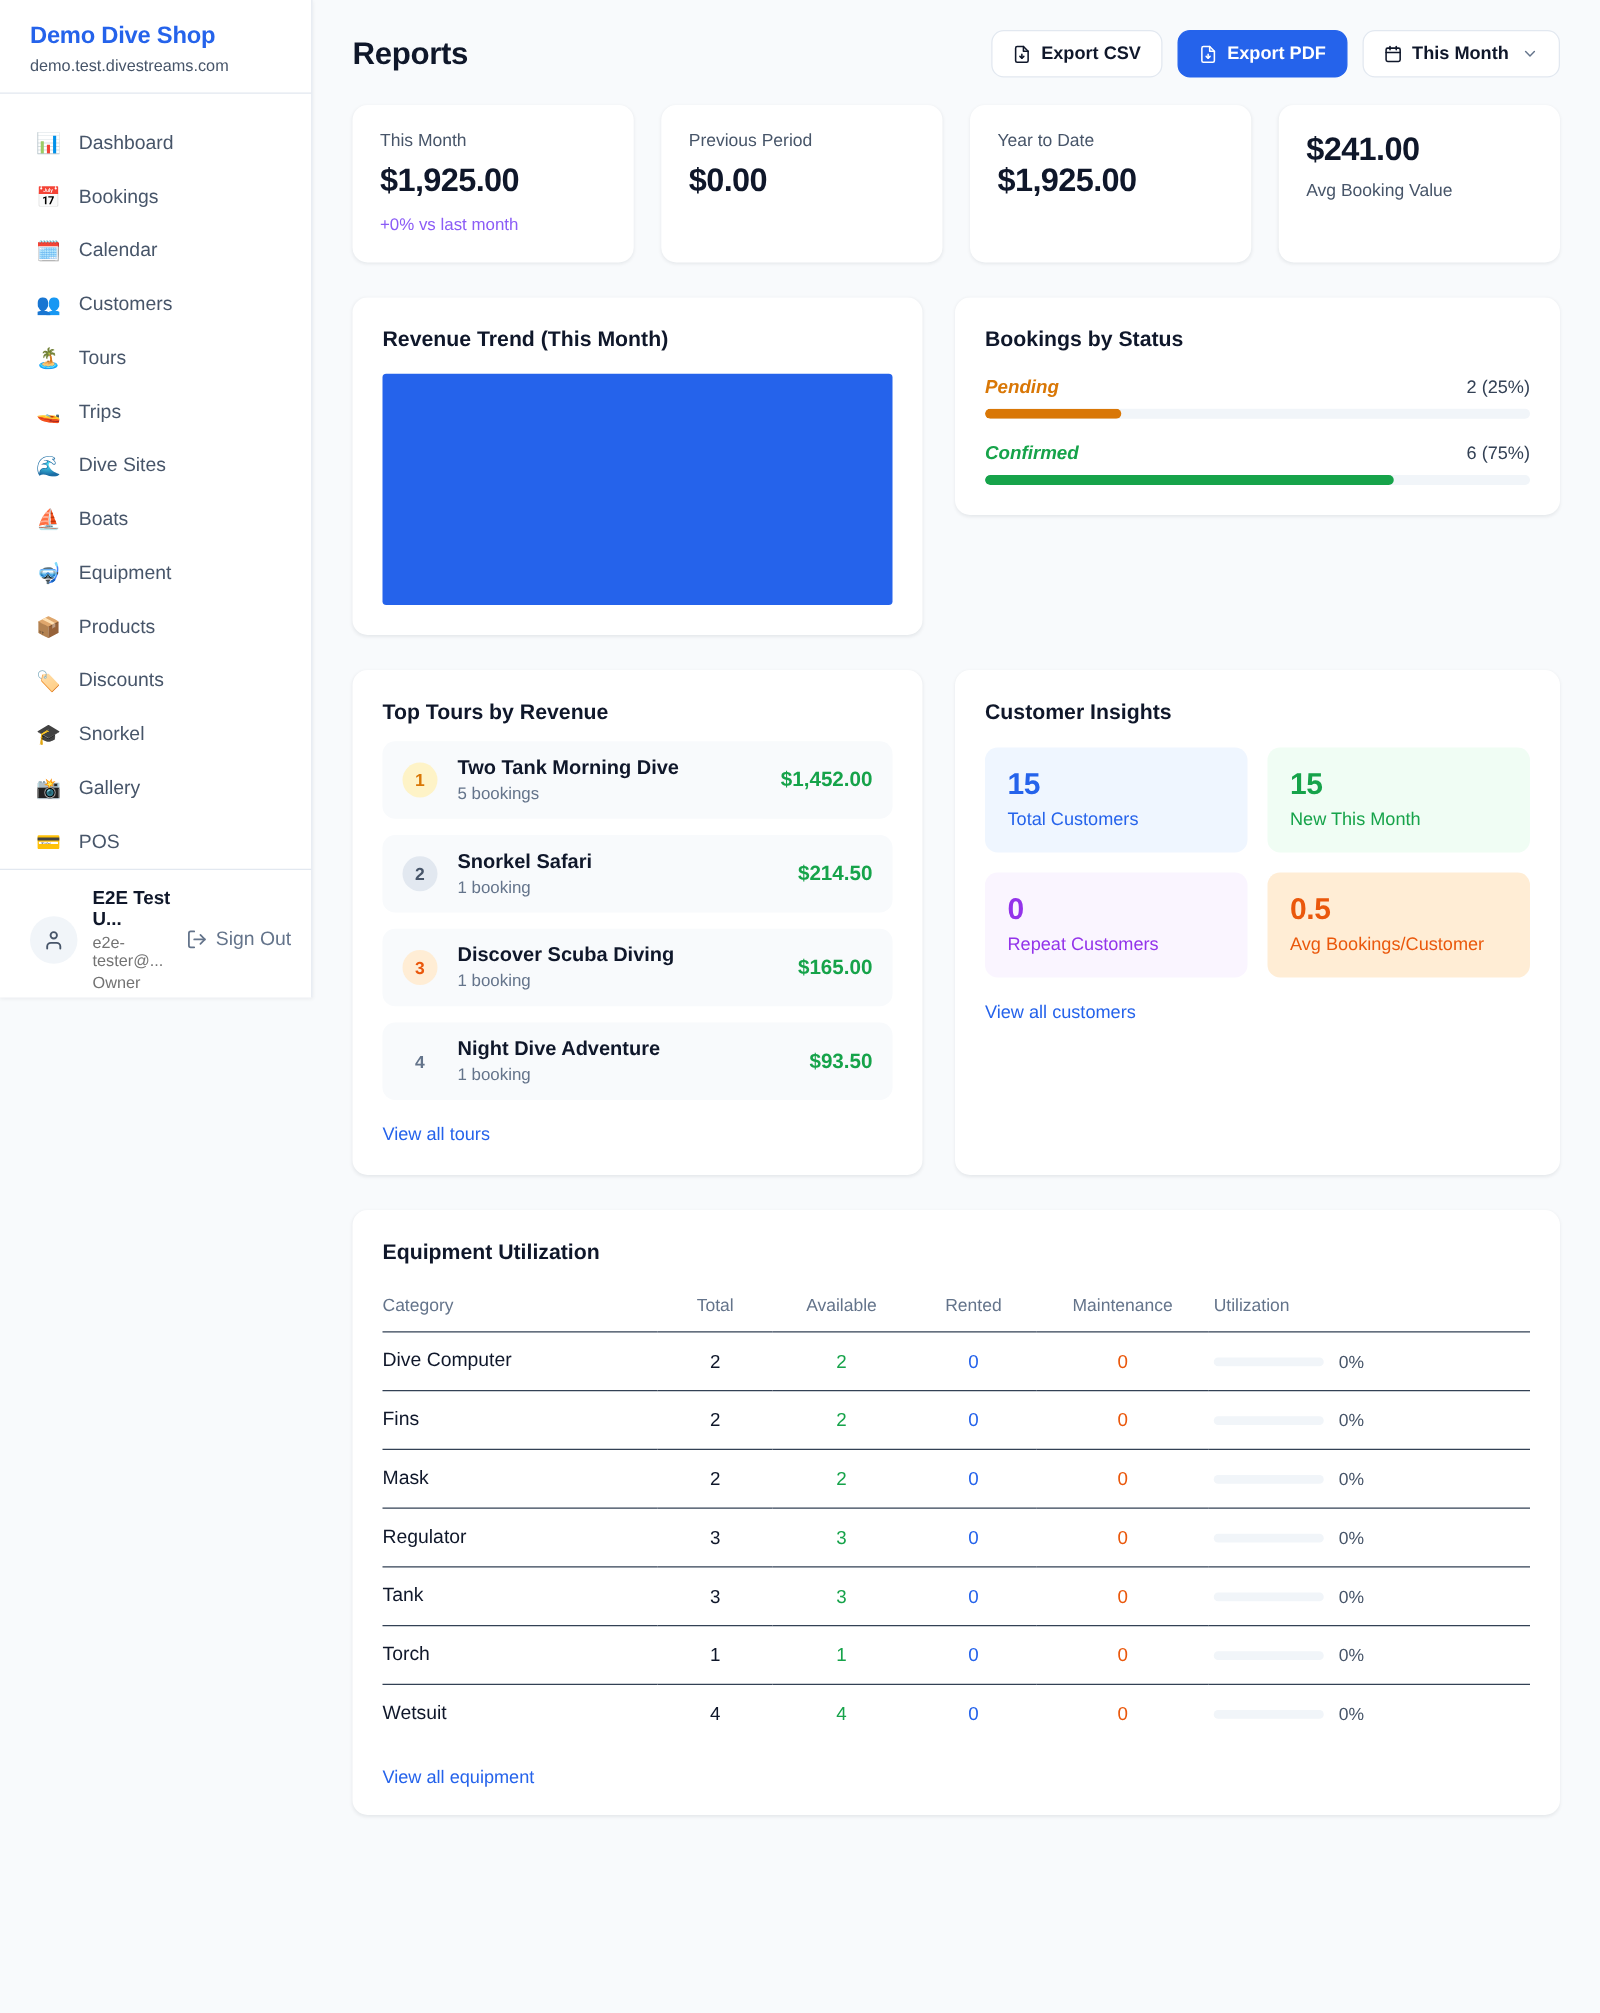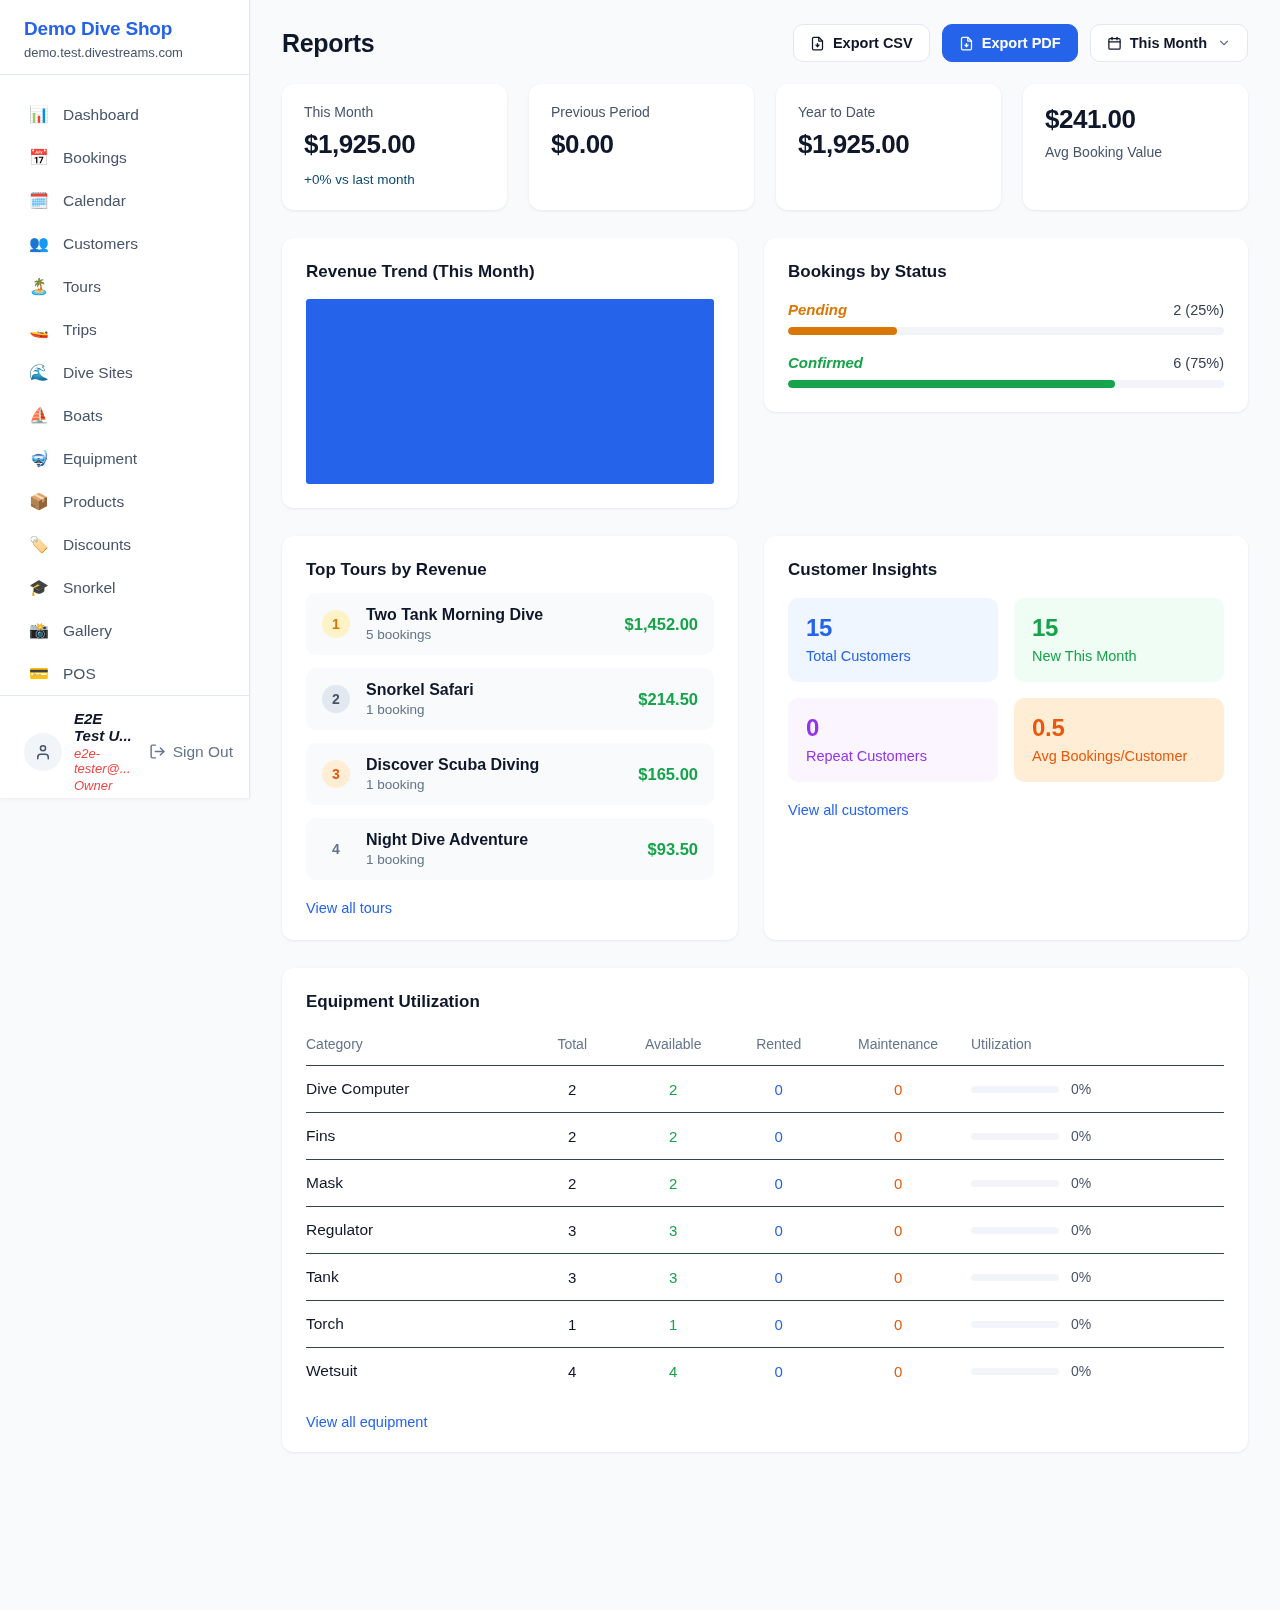--- a/index.html
+++ b/index.html
@@ -29,23 +29,23 @@
     height:9px; margin:0 8px; background:#eff6ff; border-radius:8px 8px 0 0;
   }
   .user-panel {
     border-top:1px solid #e2e8f0; padding:14px 16px 16px 24px;
     display:flex; align-items:center; gap:12px;
   }
   .avatar {
     width:38px; height:38px; border-radius:50%; background:#f1f5f9;
     display:flex; align-items:center; justify-content:center; color:#475569; flex:none;
   }
-  .user-meta { flex:1; min-width:0;font-style:italic; }
+  .user-meta { flex:1; min-width:0; }
   .user-name { font-size:15px; font-weight:700; color:#0f172a; }
-  .user-email,.user-role { font-size:13px; color:#ef4444; margin-top:2px; }
+  .user-email,.user-role { font-size:13px; color:#737373; margin-top:2px; }
   .signout { display:flex; align-items:center; gap:7px; color:#64748b;
     font-size:15.5px; cursor:pointer; white-space:nowrap; }
   
   .main { position:absolute; left:250px; top:0; width:1030px; height:1610px; padding:24px 32px; }
   .page-header { display:flex; align-items:center; justify-content:space-between; margin-bottom:22px; }
   .page-title { font-size:25px; font-weight:800; letter-spacing:-.3px; }
   .header-actions { display:flex; gap:12px; }
   .btn {
     display:flex; align-items:center; gap:8px; height:38px; padding:0 16px;
     border-radius:10px; font-size:14.5px; font-weight:600; cursor:pointer;
@@ -54,21 +54,21 @@
   .btn.primary { background:#2563eb; border-color:#2563eb; color:#fff; }
   .btn .chev { margin-left:2px; }
   
   .card { background:#fff; border-radius:12px; box-shadow:0 1px 3px rgba(15,23,42,.08); padding:24px; }
   .card-title { font-size:17px; font-weight:700; color:#0f172a; }
   
   .stats-row { display:grid; grid-template-columns:repeat(4,1fr); gap:22px; margin-bottom:28px; }
   .stat-card { display:flex; flex-direction:column; padding:20px 22px; min-height:126px; }
   .stat-label { font-size:14px; color:#475569; }
   .stat-value { font-size:26px; font-weight:800; letter-spacing:-.5px; margin-top:9px; color:#0f172a; }
-  .stat-delta { font-size:13.5px; color:#0c4a6e; margin-top:12px; }
+  .stat-delta { font-size:13.5px; color:#8b5cf6; margin-top:12px; }
   .stat-delta:empty { display:none; }
   .stat-card.value-first .stat-label { order:2; margin-top:9px; }
   .stat-card.value-first .stat-value { order:1; margin-top:0; }
   
   .two-col { display:grid; grid-template-columns:456px 1fr; gap:26px; align-items:start; margin-bottom:28px; }
   .chart-block { margin-top:17px; height:185px; border-radius:3px; }
   .status-row { margin-top:19px; }
   .status-head { display:flex; justify-content:space-between; align-items:baseline; }
   .status-label { font-size:15px; font-weight:700;font-style:italic; }
   .status-value { font-size:14.5px; color:#334155; }

